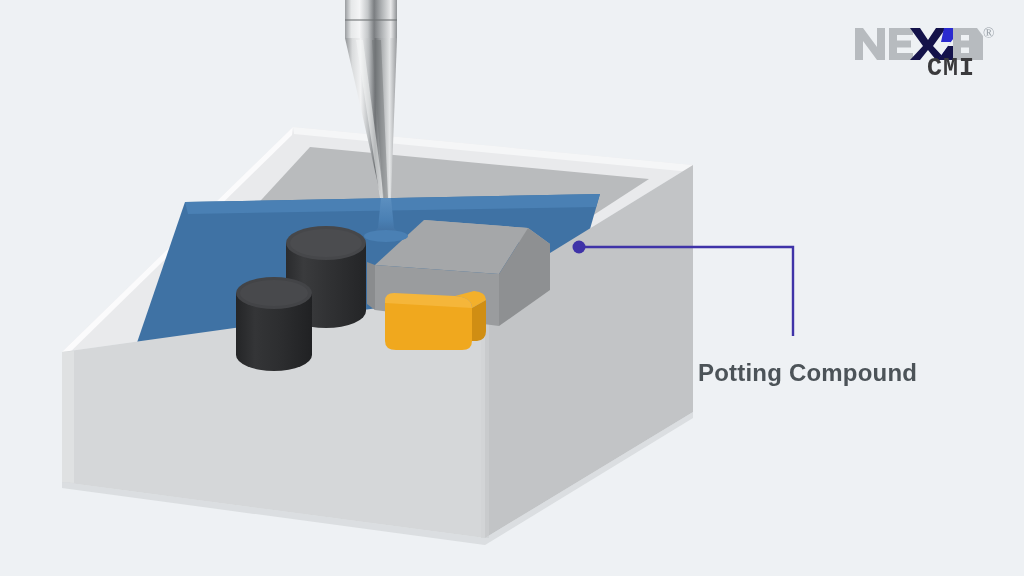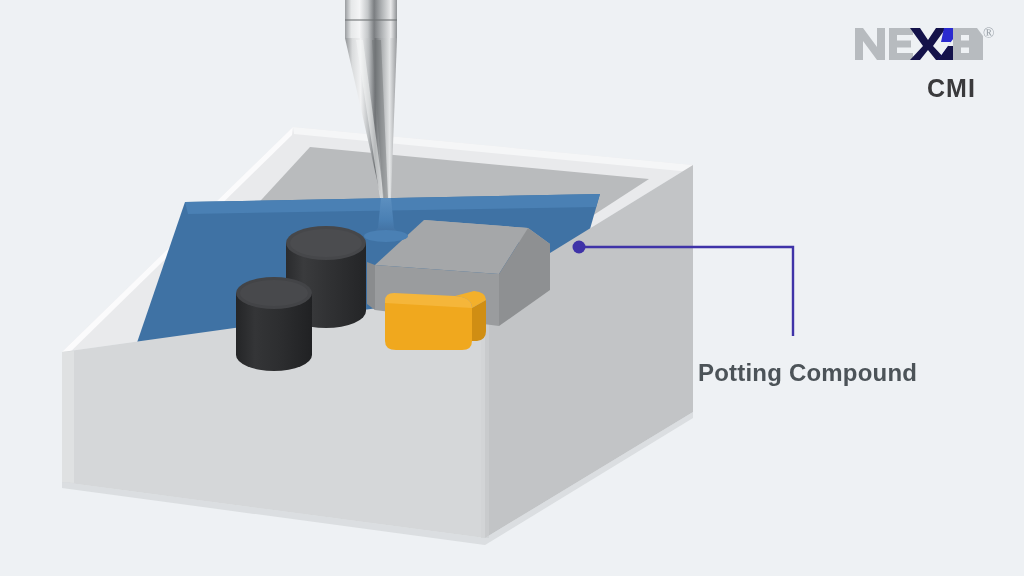--- a/index.html
+++ b/index.html
@@ -61,27 +61,27 @@
     left: 128px;
     top: 2px;
     font-size: 15px;
     color: #9aa2a9;
     font-family: "Liberation Serif", serif;
     line-height: 1;
   }
   #logo-sub {
     position: absolute;
     left: 72px;
-    top: 52px;
+    top: 32px;
     font-size: 25px;
     font-weight: bold;
     color: #3a3a3c;
     letter-spacing: 1px;
     line-height: 1;
-    font-family: Liberation Sans, sans-serif;
+    font-family: Liberation Mono, monospace;
   }
 </style>
 </head>
 <body>
 
 <div id="stage">
 
   <svg id="scene-svg" viewBox="0 0 1024 576">
     <defs>
 

